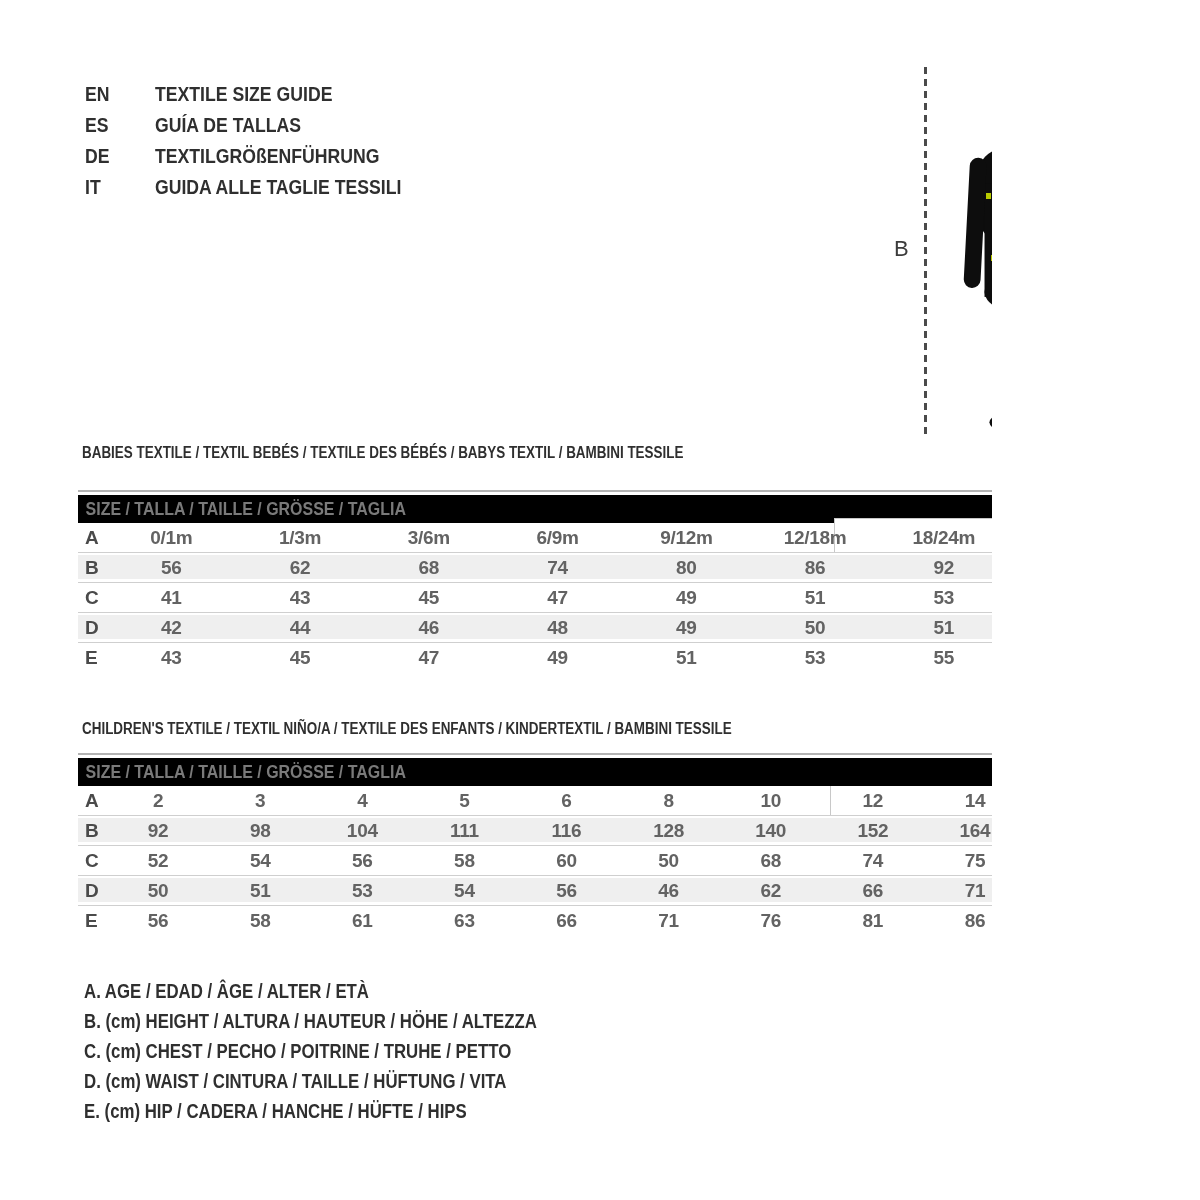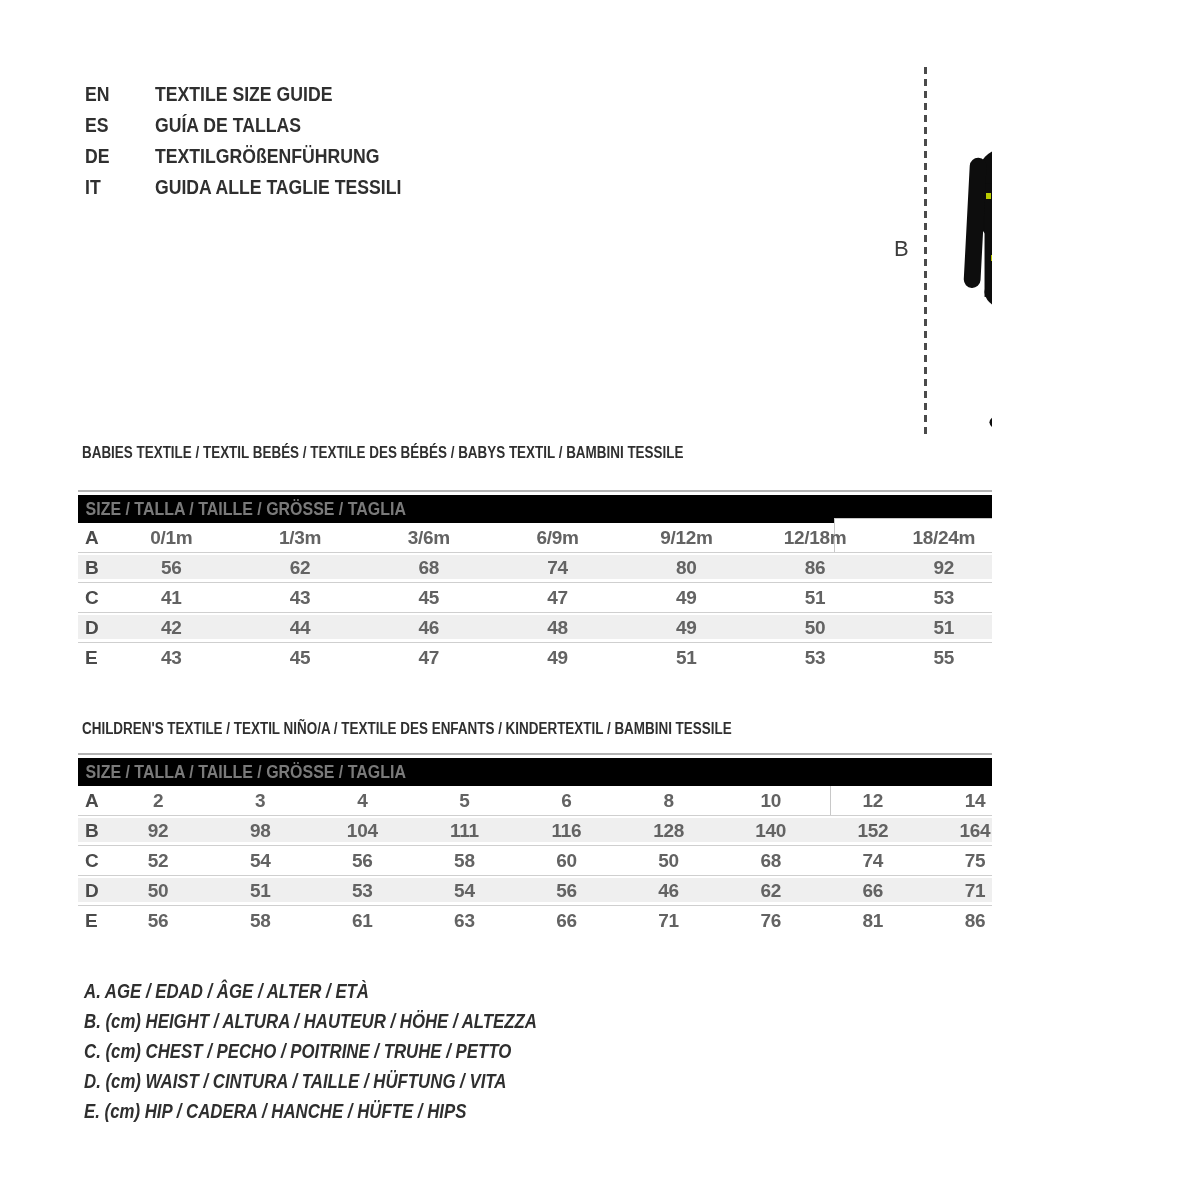--- a/index.html
+++ b/index.html
@@ -54,21 +54,21 @@
   .t-cells{flex:1;display:flex;}
   .t-cell{flex:1;text-align:center;font-weight:bold;font-size:19px;color:#636363;letter-spacing:-0.3px;}
   .hl{position:absolute;background:#ffffff;z-index:3;box-sizing:border-box;}
   .hl-babies{left:756px;top:28px;width:302px;height:36px;
              border:1px solid #c8c8c8;border-bottom:none;}
   .hl-children{left:752px;top:33px;width:195px;height:31px;
                border:1px solid #c8c8c8;border-top:none;}
 
   
   .legend{position:absolute;left:84px;top:976px;}
-  .legend-line{height:30px;display:flex;align-items:center;font-size:20px;font-weight:bold;color:#2f2f2f;font-style:italic;}
+  .legend-line{height:30px;display:flex;align-items:center;font-size:20px;font-weight:bold;color:#2f2f2f;}
 </style>
 </head>
 <body>
 
 <div class="canvas">
 
   <div class="lang-list">
 
       <div class="lang-row">
         <span class="lang-code"><span class="cond">EN</span></span>

